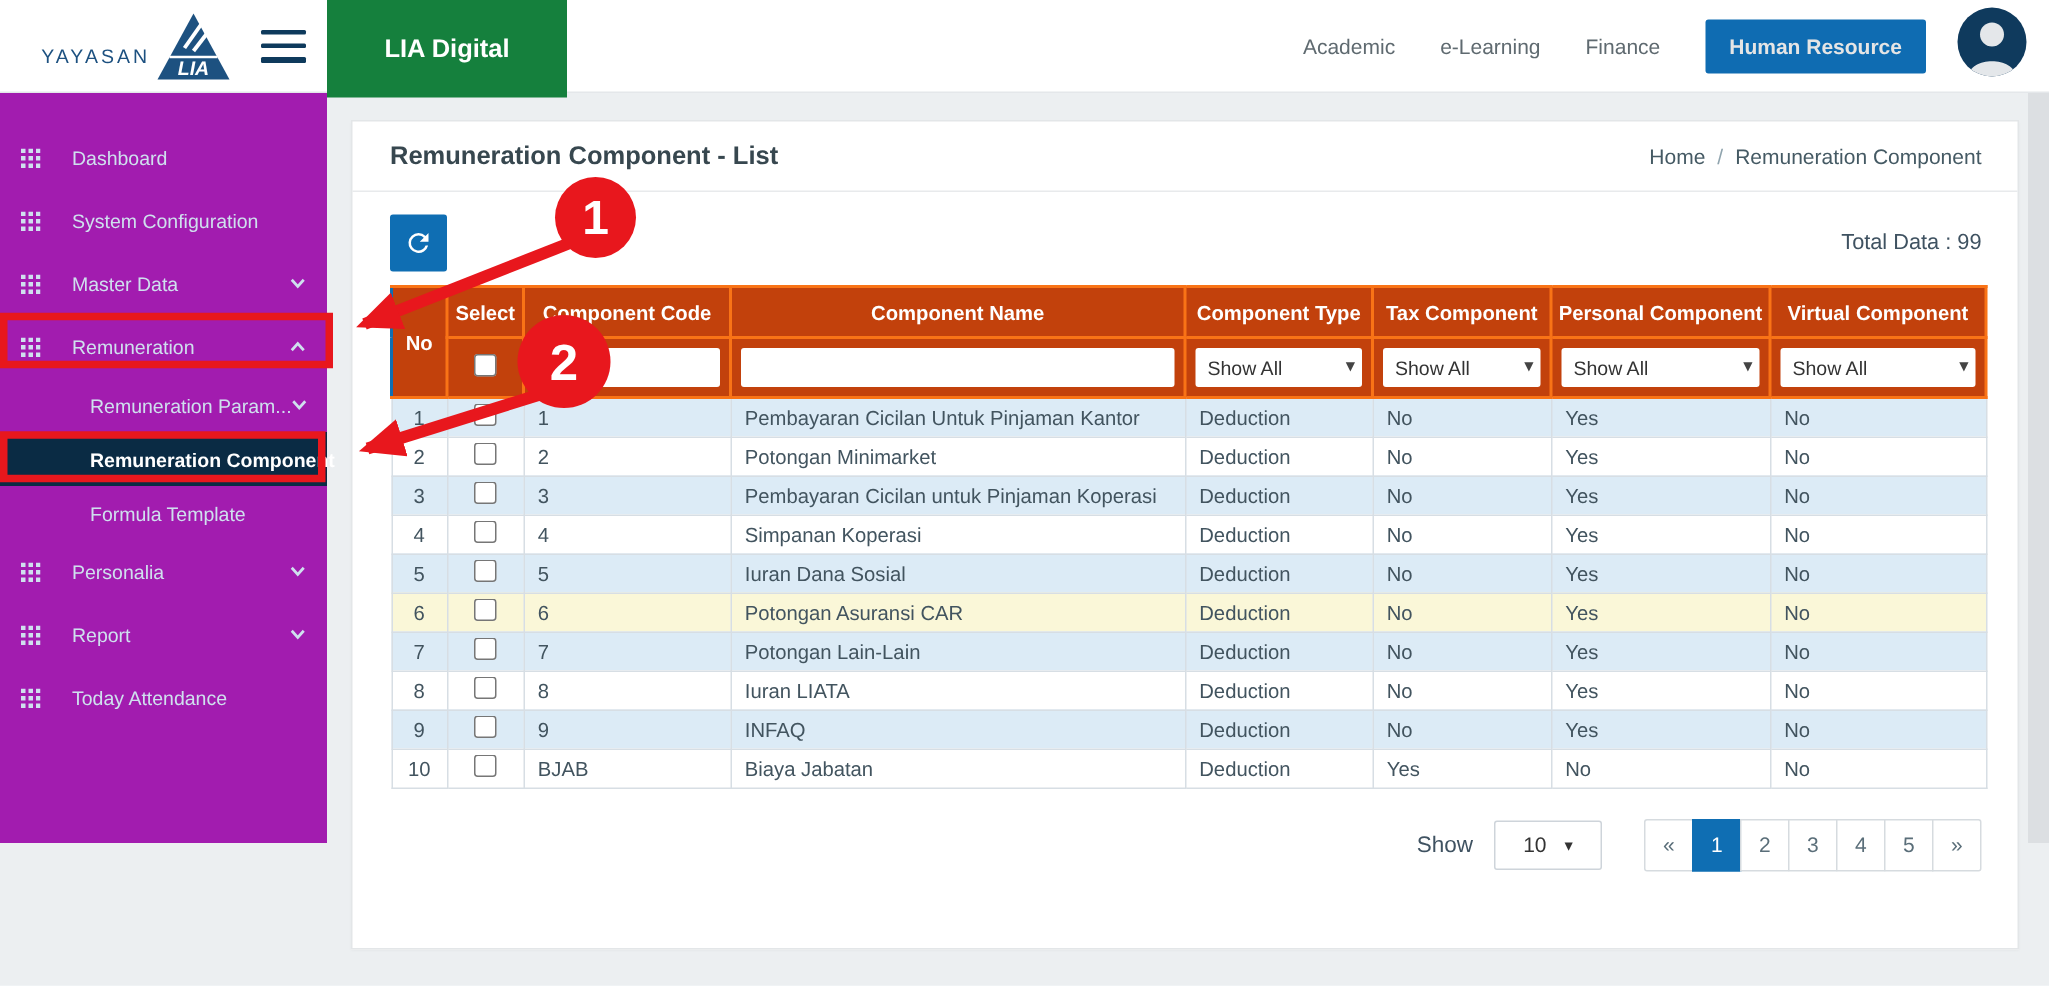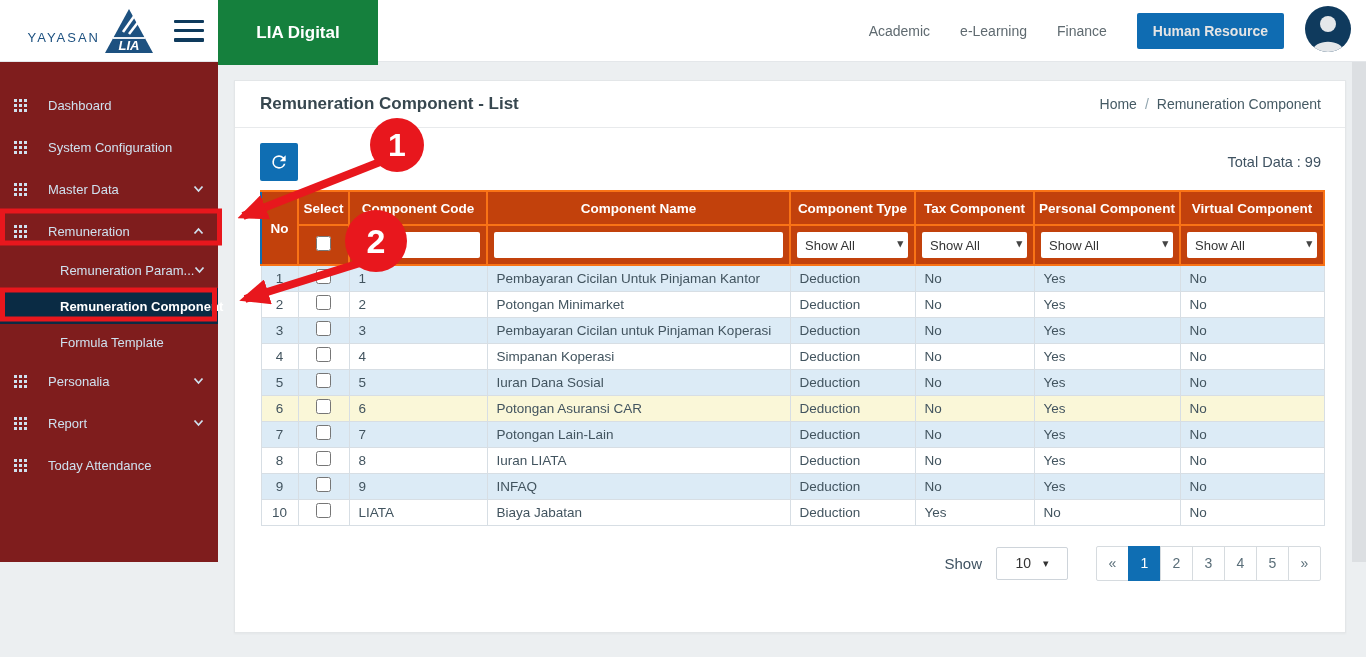--- a/index.html
+++ b/index.html
@@ -12,21 +12,21 @@
   .logo-text { color:#1d5180; font-size:13px; letter-spacing:2px; margin-right:4px; margin-top:14px; }
   .hamburger { width:30px; height:22px; margin-left:14px; display:flex; flex-direction:column; justify-content:space-between; cursor:pointer; }
   .hamburger span { display:block; height:3.5px; background:#0e3a5c; border-radius:1px; }
   .banner { position:absolute; left:218px; top:0; width:160px; height:65px; background:#15803d; color:#fff; font-size:17px; font-weight:bold; display:flex; align-items:center; justify-content:center; z-index:6; }
   .top-nav { margin-left:auto; display:flex; align-items:center; gap:30px; padding-right:20px; }
   .nav-link { color:#5f6a70; font-size:14px; text-decoration:none; cursor:pointer; }
   .nav-link.active { background:#0f6cb2; color:#e5e5e5; font-weight:bold; padding:10px 16px; border-radius:2px; }
   .avatar { margin-right:14px; cursor:pointer; }
 
   
-  .sidebar { position:absolute; top:62px; left:0; bottom:0; width:218px; background:#7f1d1d; padding-top:22px; z-index:4; }
+  .sidebar { position:absolute; top:62px; left:0; bottom:0; width:218px; background:#a21caf; padding-top:22px; z-index:4; }
   .side-item { height:42px; display:flex; align-items:center; padding:0 14px 0 14px; color:#cfe0ee; font-size:13px; cursor:pointer; }
   .side-item .icn { width:14px; margin-right:20px; display:flex; }
   .side-item .lbl { flex:0 0 auto; }
   .side-item .chev { margin-left:auto; display:flex; }
   .side-item.sub { height:36px; padding-left:60px; }
   .side-item.sub .lbl { font-size:13px; }
   .side-item.active { background:#0a2b44; color:#ffffff; font-weight:bold; }
 
   
   .main { position:absolute; left:218px; top:62px; right:0; bottom:0; padding:18px 20px 0 16px; }
@@ -417,21 +417,21 @@
                 <td>9</td>
                 <td>INFAQ</td>
                 <td>Deduction</td>
                 <td>No</td>
                 <td>Yes</td>
                 <td>No</td>
               </tr>
               <tr class="stripe-white">
                 <td class="cno">10</td>
                 <td class="csel"><input type="checkbox" class="row-check" style=""></td>
-                <td>LIATA</td>
+                <td>BJAB</td>
                 <td>Biaya Jabatan</td>
                 <td>Deduction</td>
                 <td>Yes</td>
                 <td>No</td>
                 <td>No</td>
               </tr>
             </tbody>
         </table>
       </div>
 

